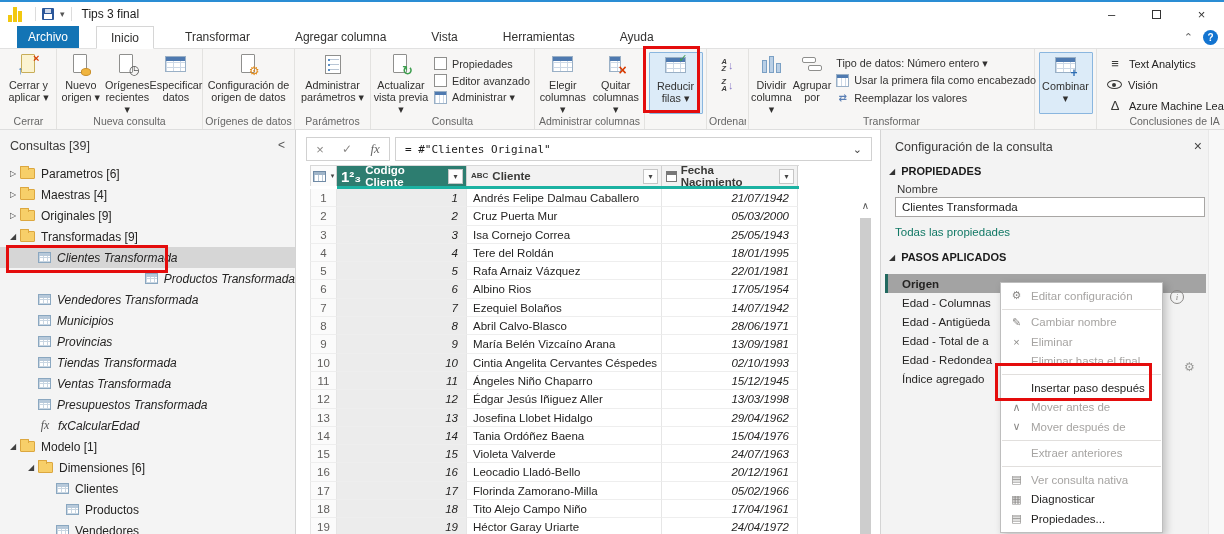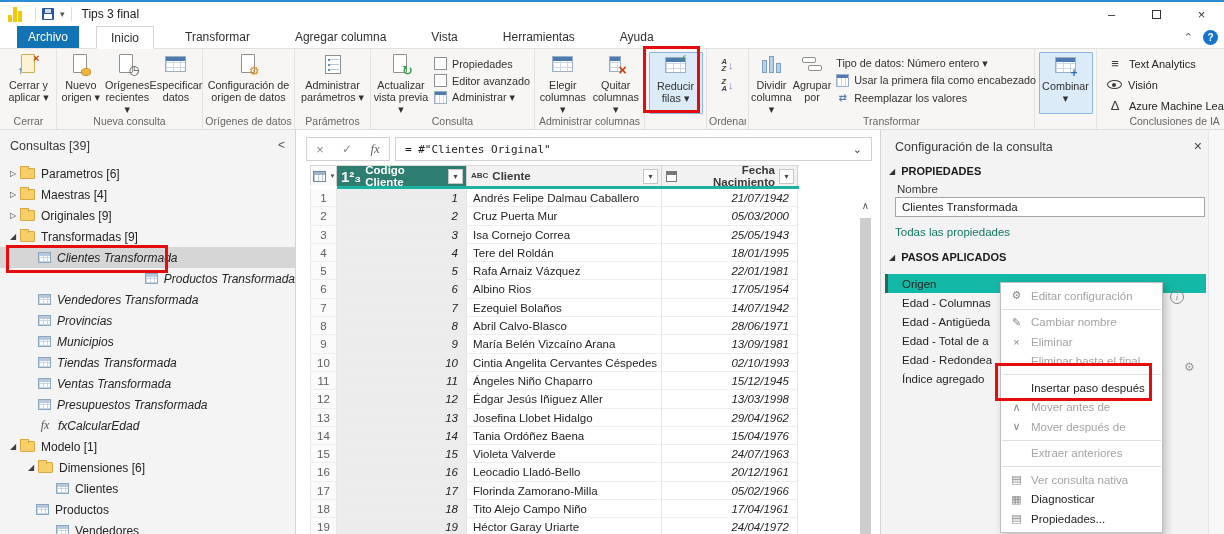--- a/index.html
+++ b/index.html
@@ -102,21 +102,21 @@
   .fbtns .fxi{font-style:italic;font-family:"Liberation Serif",serif;color:#666;font-size:13px;}
   .finput{flex:1;margin-left:5px;background:#fff;border:1px solid #d1d1d1;display:flex;align-items:center;padding:0 9px;font-family:"DejaVu Sans Mono",monospace;font-size:11px;color:#1b1b1b;}
   .fchev{margin-left:auto;color:#444;font-size:11px;font-family:"Liberation Sans",sans-serif;}
 
   .tablewrap{position:absolute;left:13px;top:35px;width:489px;bottom:0;overflow:hidden;font-size:11.5px;}
   .thead{display:flex;height:21px;border-top:1px solid #d8d8d8;}
   .th{display:flex;align-items:center;border-right:1px solid #cfcfcf;background:#f2f2f2;color:#3a3a38;font-weight:bold;padding-left:4px;gap:4px;}
   .th.corner{width:27px;background:#fbfbfb;justify-content:center;padding-left:0;border-left:1px solid #d8d8d8;}
   .th.c1{width:130px;background:#2d7d70;color:#fff;}
   .th.c2{width:195px;}
-  .th.c3{width:136px;text-align:right;}
+  .th.c3{width:136px;}
   .ttype{font-size:8px;font-weight:bold;letter-spacing:0;line-height:1;}
   .th.c1 .ttype{font-size:15px;}
   .fbtn{width:15px;height:15px;margin-left:auto;margin-right:3px;background:#fdfdfd;border:1px solid #c6c6c6;color:#444;font-size:8px;display:flex;align-items:center;justify-content:center;flex:none;}
   .cal{width:11px;height:11px;border:1px solid #777;background:linear-gradient(#777 0 3px,#fff 3px);}
   .cgrid{width:13px;height:11px;border:1px solid #6f8aa5;background:
       linear-gradient(#9fb4c8 0 3px,rgba(0,0,0,0) 3px),
       repeating-linear-gradient(90deg,#b9c8d6 0 1px,rgba(0,0,0,0) 1px 4px);background-color:#fff;}
   .ccaret{font-size:7px;color:#444;margin-left:1px;}
   .qbar{position:absolute;left:27px;top:21px;width:462px;height:3px;background:#1cb2a2;}
   .tbody{position:absolute;left:0;top:24px;right:0;bottom:0;}
@@ -134,21 +134,21 @@
   .rpanel{position:absolute;right:0;top:128px;width:344px;bottom:0;background:#f3f3f3;border-left:1px solid #d4d4d4;}
   .rtitle{position:absolute;left:14px;top:10px;font-size:12.5px;color:#3b3a39;}
   .rclose{position:absolute;right:22px;top:8px;font-size:14px;color:#444;}
   .sechdr{position:absolute;left:8px;font-size:11px;font-weight:bold;color:#1b1b1b;display:flex;align-items:center;gap:6px;}
   .secarrow{font-size:8px;color:#333;}
   .nlabel{position:absolute;left:16px;top:53px;font-size:11.5px;color:#3b3a39;}
   .ninput{position:absolute;left:14px;top:67px;width:310px;height:20px;background:#fff;border:1px solid #a8a6a4;font-size:11.5px;display:flex;align-items:center;padding:0 6px;color:#1b1b1b;}
   .nlink{position:absolute;left:14px;top:96px;font-size:11.5px;color:#117865;}
   .steps{position:absolute;left:4px;top:144px;right:18px;}
   .step{height:19px;display:flex;align-items:center;padding-left:17px;font-size:11.5px;color:#252423;position:relative;white-space:nowrap;overflow:hidden;}
-  .step.sel{background:#14b8a6;}
+  .step.sel{background:#a3a3a3;font-weight:bold;}
   .step.sel::before{content:"";position:absolute;left:0;top:0;bottom:0;width:3px;background:#21695f;}
   .rinfo{position:absolute;left:289px;top:160px;width:14px;height:14px;border:1px solid #8a8886;border-radius:50%;color:#8a8886;font-size:9px;font-style:italic;font-family:"Liberation Serif",serif;display:flex;align-items:center;justify-content:center;}
   .rgear{position:absolute;left:303px;top:230px;font-size:12px;color:#9a9a98;}
   .rscrollgutter{position:absolute;right:0;top:0;bottom:0;width:16px;background:#f8f8f8;border-left:1px solid #e8e8e8;}
 
   
   .cmenu{position:absolute;left:1000px;top:280px;width:163px;background:#fff;border:1px solid #bebebe;box-shadow:3px 3px 8px rgba(0,0,0,.22);padding:3px 0;z-index:50;}
   .m-item{height:19.5px;display:flex;align-items:center;padding-left:30px;position:relative;font-size:11.5px;color:#252423;white-space:nowrap;}
   .m-item.dis{color:#a6a4a2;}
   .m-ico{position:absolute;left:7px;width:17px;text-align:center;font-size:11px;color:#8a8886;}
@@ -453,26 +453,26 @@
           <span class="q-label it">Productos Transformada</span>
         </div>
         <div class="q-item" style="padding-left: 24px;">
           <span class="q-arrow"></span>
           <span class="q-ico table"></span>
           <span class="q-label it">Vendedores Transformada</span>
         </div>
         <div class="q-item" style="padding-left: 24px;">
           <span class="q-arrow"></span>
           <span class="q-ico table"></span>
+          <span class="q-label it">Municipios</span>
+        </div>
+        <div class="q-item" style="padding-left: 24px;">
+          <span class="q-arrow"></span>
+          <span class="q-ico table"></span>
           <span class="q-label it">Provincias</span>
-        </div>
-        <div class="q-item" style="padding-left: 24px;">
-          <span class="q-arrow"></span>
-          <span class="q-ico table"></span>
-          <span class="q-label it">Municipios</span>
         </div>
         <div class="q-item" style="padding-left: 24px;">
           <span class="q-arrow"></span>
           <span class="q-ico table"></span>
           <span class="q-label it">Tiendas Transformada</span>
         </div>
         <div class="q-item" style="padding-left: 24px;">
           <span class="q-arrow"></span>
           <span class="q-ico table"></span>
           <span class="q-label it">Ventas Transformada</span>
@@ -495,21 +495,21 @@
         <div class="q-item" style="padding-left: 24px;">
           <span class="q-arrow">◢</span>
           <span class="q-ico folder"></span>
           <span class="q-label">Dimensiones [6]</span>
         </div>
         <div class="q-item" style="padding-left: 42px;">
           <span class="q-arrow"></span>
           <span class="q-ico table"></span>
           <span class="q-label">Clientes</span>
         </div>
-        <div class="q-item" style="padding-left: 22px;">
+        <div class="q-item" style="padding-left: 52px;">
           <span class="q-arrow"></span>
           <span class="q-ico table"></span>
           <span class="q-label">Productos</span>
         </div>
         <div class="q-item" style="padding-left: 42px;">
           <span class="q-arrow"></span>
           <span class="q-ico table"></span>
           <span class="q-label">Vendedores</span>
         </div>
       </div>

